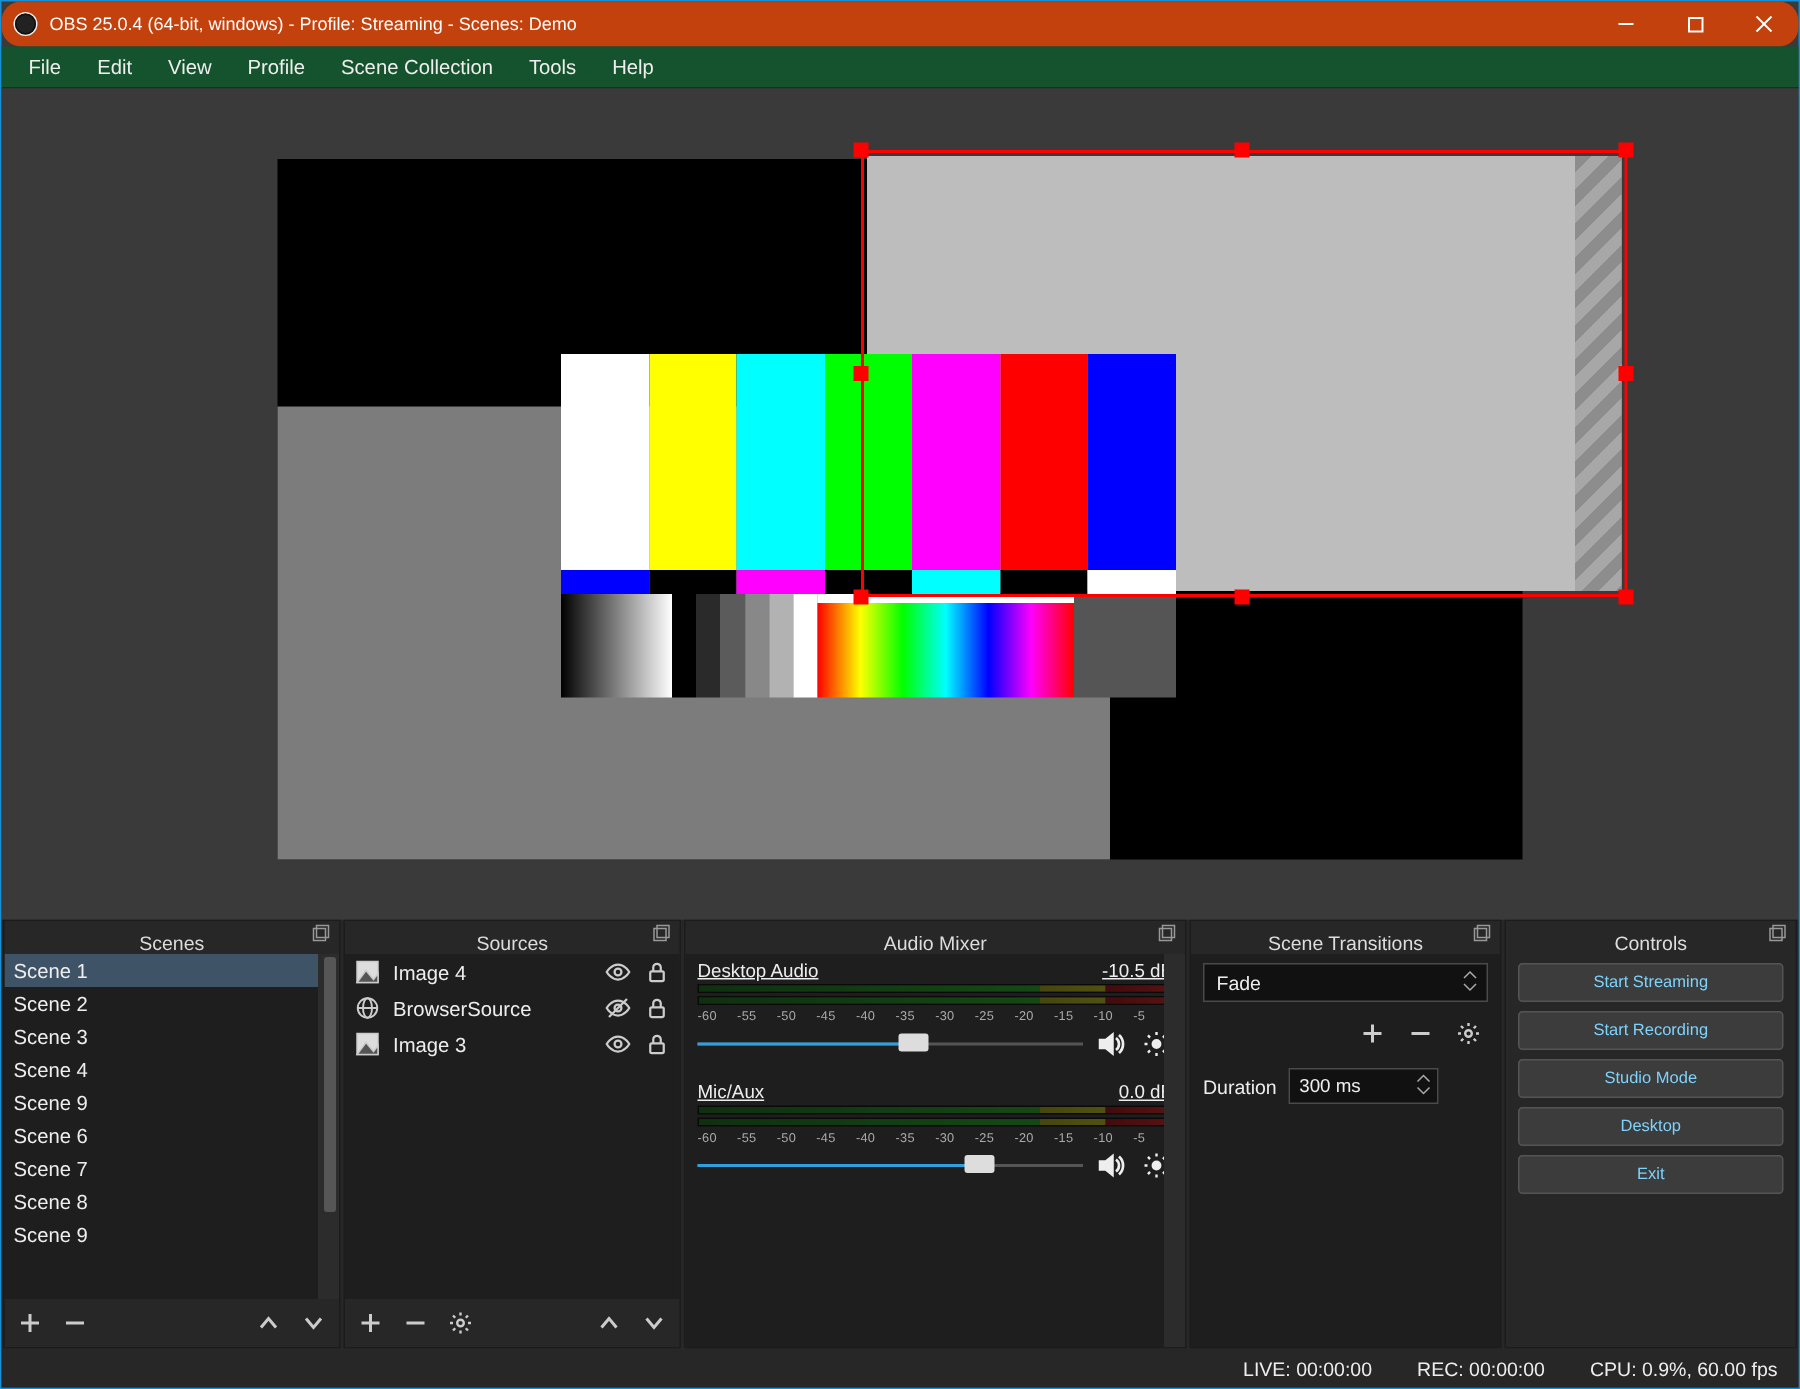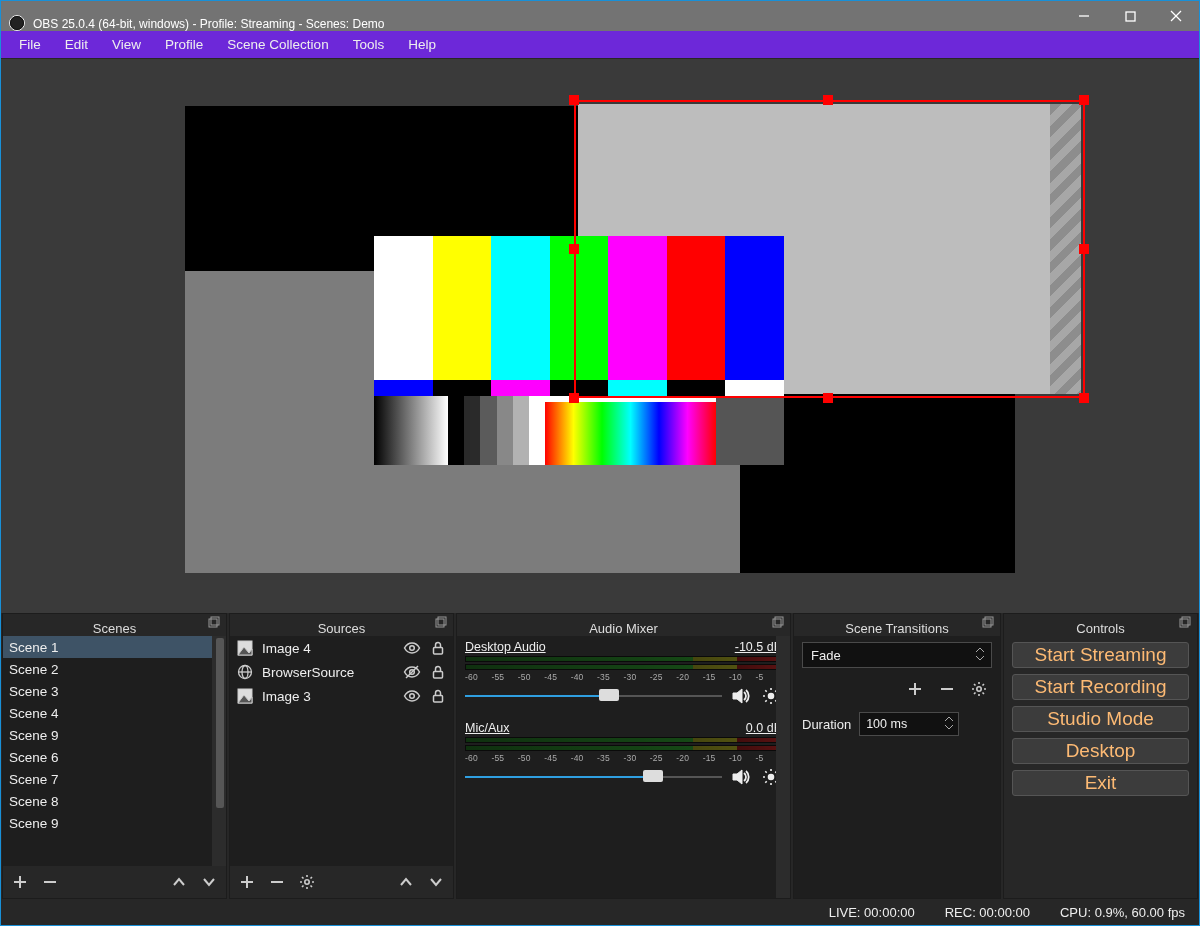--- a/index.html
+++ b/index.html
@@ -1,27 +1,27 @@
 <!DOCTYPE html>
 <html><head>
 <meta charset="utf-8">
 <style>
   * { box-sizing: border-box; margin:0; padding:0; font-family: "Segoe UI", Arial, sans-serif; }
   html,body { width:1200px; height:926px; background:#fff; overflow:hidden; }
   .win { width:1200px; height:926px; background:#3a3a3a; border:1px solid #1890d8; display:flex; flex-direction:column; }
   
-  .titlebar { height:30px; background:#737373; display:flex; align-items:flex-end; color:#fff; font-size:12px; }
+  .titlebar { height:30px; background:#c2410c; display:flex; align-items:center; color:#fff; font-size:12px;border-radius:13px; }
   .titlebar .ico { width:16px; height:16px; margin:0 8px; border-radius:50%; background:#222; border:1px solid #eee; position:relative; }
   .titlebar .ico:after { content:""; position:absolute; inset:0; border-radius:50%; border:1px solid #111; }
   .titlebar .txt { flex:0 0 auto; }
   .titlebar .spacer { flex:1; }
   .titlebar .btn { width:46px; height:30px; display:flex; align-items:center; justify-content:center; }
   .titlebar .btn svg { stroke:#fff; fill:none; }
   
-  .menubar { height:28px; background:#6d28d9; display:flex; align-items:center; padding:0 6px; gap:0; border-bottom:1px solid #272727; }
+  .menubar { height:28px; background:#14532d; display:flex; align-items:center; padding:0 6px; gap:0; border-bottom:1px solid #272727; }
   .menubar .mi { color:#eee; font-size:13.5px; padding:4px 12px; }
   
   .preview-wrap { flex:1; background:#3a3a3a; display:flex; align-items:center; justify-content:center; position:relative; padding:10px 0 4px 0; }
   .preview { width:830px; height:467px; background:#000; position:relative; overflow:visible; }
   
   .lg-gray { position:absolute; left:0; top:165px; width:555px; height:302px; background:#7c7c7c; }
   
   .sel-area { position:absolute; left:393px; top:-2px; width:503px; height:290px; background:#bdbdbd; }
   .sel-hatch { position:absolute; right:0; top:0; width:31px; height:100%;
     background:repeating-linear-gradient(135deg,#8d8d8d 0 8px,#a7a7a7 8px 16px); }
@@ -101,21 +101,21 @@
   .combo { height:26px; background:#111; border:1px solid #4a4a4a; display:flex; align-items:center; padding:0 8px; position:relative; }
   .combo .sp { position:absolute; right:6px; top:4px; display:flex; flex-direction:column; gap:2px; }
   .trans-tools { display:flex; justify-content:flex-end; gap:6px; margin-top:8px; }
   .trans-row { display:flex; align-items:center; gap:8px; margin-top:10px; }
   .spin { width:100px; height:24px; background:#111; border:1px solid #4a4a4a; display:flex; align-items:center; padding:0 6px; position:relative; color:#eee; font-size:12.5px; }
   .spin .arr { position:absolute; right:4px; top:2px; display:flex;flex-direction:column;gap:0 }
   .arr svg{stroke:#aaa;fill:#aaa}
 
   
   .controls-body { padding:6px 8px; display:flex; flex-direction:column; gap:6px; }
-  .cbtn { height:26px; background:#3c3c3c; border:1px solid #555; color:#fdba74; font-size:19px; display:flex; align-items:center; justify-content:center; border-radius:3px; }
+  .cbtn { height:26px; background:#3c3c3c; border:1px solid #555; color:#7dd3fc; font-size:11px; display:flex; align-items:center; justify-content:center; border-radius:3px; }
 
   
   .status { height:26px; background:#272727; display:flex; align-items:center; justify-content:flex-end; padding:0 14px; gap:30px; color:#eee; font-size:13px; }
 </style>
 </head>
 <body>
 
 <div class="win">
 
   <div class="titlebar">
@@ -516,21 +516,21 @@
             <div class="tbtn">
                 <svg width="16" height="16" viewBox="0 0 16 16">
                   <circle cx="8" cy="8" r="2.2" fill="none" stroke-width="1.6"></circle>
                   <path d="M8 1v2M8 13v2M1 8h2M13 8h2M3 3l1.5 1.5M11.5 11.5L13 13M3 13l1.5-1.5M11.5 4.5L13 3" stroke-width="1.6"></path>
                 </svg>
               </div>
           </div>
           <div class="trans-row">
             <span>Duration</span>
             <div class="spin">
-              <span>100 ms</span>
+              <span>300 ms</span>
               <div class="arr">
                 <svg width="10" height="8">
                     <polyline points="1,6 5,2 9,6" fill="none"></polyline>
                   </svg>
                 <svg width="10" height="8">
                     <polyline points="1,2 5,6 9,2" fill="none"></polyline>
                   </svg>
               </div>
             </div>
           </div>

